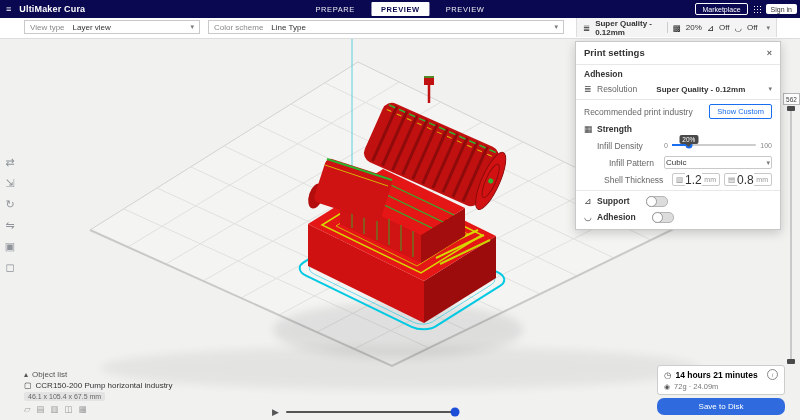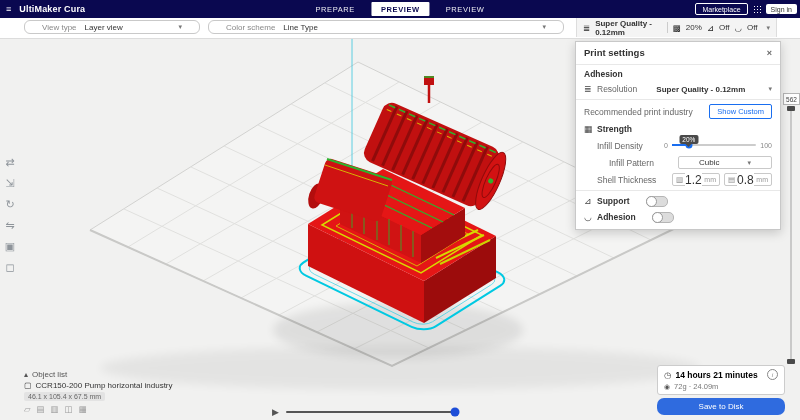--- a/index.html
+++ b/index.html
@@ -15,22 +15,22 @@
   .tab{padding:2px 6px;opacity:.92;}
   .tab.active{background:#fff;color:#0a0850;font-weight:bold;border-radius:1px;padding:2.5px 10px;opacity:1;}
   .top-right{margin-left:auto;display:flex;align-items:center;gap:5px;margin-right:3px;}
   .marketplace{border:1px solid #fff;border-radius:2px;padding:1.5px 6px;font-size:7px;}
   .apps-grid{width:8px;height:8px;background-image:radial-gradient(#fff 0.8px,transparent 1px);
              background-size:3px 3px;background-position:0 0;}
   .signin{background:#fff;color:#333;border-radius:2px;padding:1.5px 5px;font-size:7px;}
   
   .viewbar{position:absolute;top:18px;left:0;right:0;height:20px;background:#fff;
            border-bottom:1px solid #dcdcdc;z-index:15;}
-  .dd{position:absolute;top:2px;height:14px;border:1px solid #c9c9c9;border-radius:6px;background:#fff;
-      display:flex;align-items:center;font-size:8px;padding:0 17px;color:#333;box-sizing:border-box;}
+  .dd{position:absolute;top:2px;height:14px;border:1px solid #c9c9c9;border-radius:0;background:#fff;
+      display:flex;align-items:center;font-size:8px;padding:0 5px;color:#333;box-sizing:border-box;}
   .dd .lbl{color:#888;margin-right:8px;}
   .chev{margin-left:auto;color:#777;font-size:7px;padding-left:4px;}
   #dd-view{left:24px;width:176px;} #dd-color{left:208px;width:356px;}
   .setup{position:absolute;right:23px;top:0;width:201px;height:19px;background:#f4f4f4;
          border-left:1px solid #ddd;border-right:1px solid #ddd;display:flex;align-items:center;
          gap:5px;padding:0 6px;font-size:8px;color:#333;box-sizing:border-box;}
   .setup .bold{font-weight:bold;font-size:8px;}
   .setup .ic{font-size:8.5px;color:#222;}
   .vsep{width:1px;height:11px;background:#ccc;}
   
@@ -49,22 +49,22 @@
   .sl-wrap{position:absolute;left:88px;right:8px;top:0;height:16px;display:flex;align-items:center;
            gap:4px;font-size:7px;color:#888;}
   .sl-track{position:relative;flex:1;height:2px;background:#ccc;border-radius:1px;}
   .sl-fill{position:absolute;left:0;top:0;width:20%;height:100%;background:#196ef0;}
   .sl-knob{position:absolute;left:20%;top:50%;transform:translate(-50%,-50%);width:7px;height:7px;
            border-radius:50%;background:#196ef0;}
   .sl-tip{position:absolute;left:20%;top:-9px;transform:translateX(-50%);background:#4a4a4a;color:#fff;
           font-size:6.5px;padding:1px 3px;border-radius:2px;white-space:nowrap;}
   .sl-tip:after{content:"";position:absolute;left:50%;bottom:-3px;transform:translateX(-50%);
           border:3px solid transparent;border-top-color:#4a4a4a;border-bottom:0;}
-  .dd2{margin-left:auto;width:94px;height:13px;border:1px solid #c9c9c9;border-radius:2px;background:#fff;
-       display:flex;align-items:center;padding:0 20px;font-size:8px;box-sizing:border-box;}
+  .dd2{margin-left:auto;width:108px;height:13px;border:1px solid #c9c9c9;border-radius:2px;background:#fff;
+       display:flex;align-items:center;padding:0 1px;font-size:8px;box-sizing:border-box;}
   .inp{display:flex;align-items:center;border:1px solid #c9c9c9;border-radius:2px;height:13px;
        padding:0 3px;width:48px;gap:2px;box-sizing:border-box;background:#fff;}
   .inp .mini{font-size:7.5px;color:#888;}
   .inp input{border:0;width:100%;font-size:12px;color:#333;outline:none;font-family:inherit;padding:0;min-width:0;}
   .unit{color:#999;font-size:7px;flex:none;}
   .toggle{width:20px;height:9px;border-radius:5px;background:#dcdcdc;border:1px solid #b5b5b5;
           position:relative;margin-left:16px;flex:none;}
   .toggle:after{content:"";position:absolute;left:-1px;top:-1px;width:9px;height:9px;background:#fff;
           border:1px solid #9a9a9a;border-radius:50%;}
   
@@ -286,21 +286,21 @@
       </div>
     </div>
     <div class="p-row" style="height:17px">
       <span class="p-lab" style="margin-left:25px">Infill Pattern</span>
       <div class="dd2">
         <span>Cubic</span>
         <span class="chev">▾</span>
       </div>
     </div>
     <div class="p-row" style="height:17px">
-      <span class="p-lab" style="margin-left:13px">Shell Thickness</span>
+      <span class="p-lab" style="margin-left:20px">Shell Thickness</span>
       <div style="margin-left:auto;display:flex;gap:4px">
         <div class="inp">
           <span class="mini">▥</span>
           <input value="1.2" style="">
           <span class="unit">mm</span>
         </div>
         <div class="inp">
           <span class="mini">▤</span>
           <input value="0.84" style="">
           <span class="unit">mm</span>

